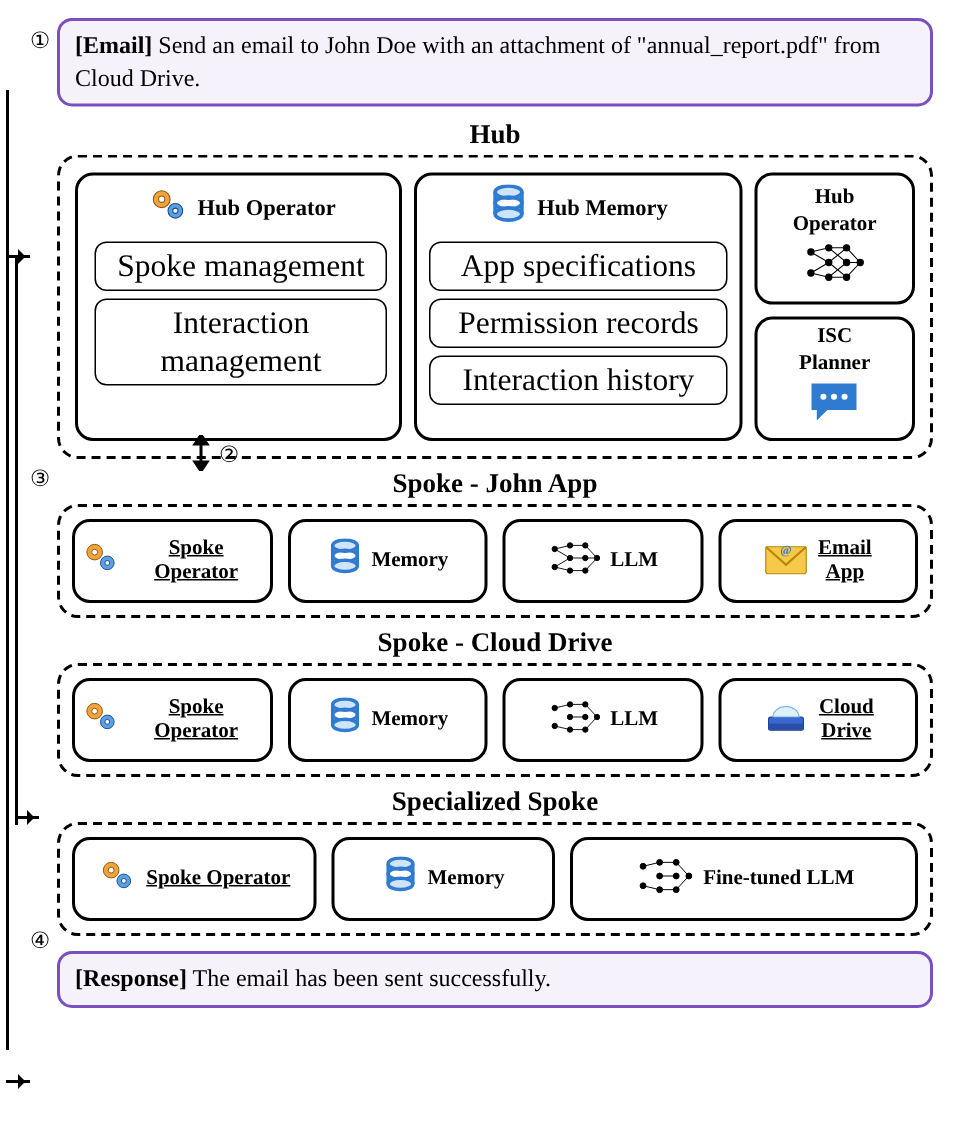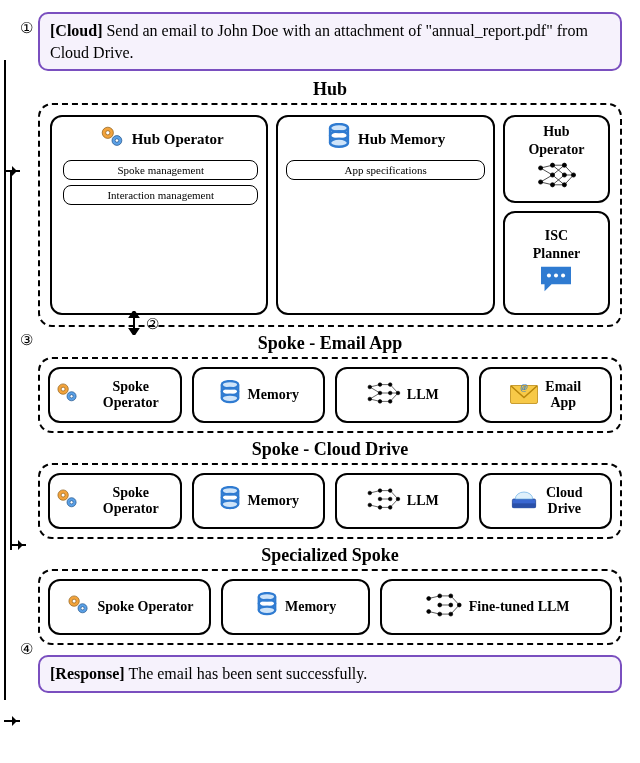--- a/index.html
+++ b/index.html
@@ -66,21 +66,21 @@
     font-size: 15px;
     margin-bottom: 5px;
     justify-content: center;
   }
   .pill {
     border: 1.5px solid #000;
     border-radius: 8px;
     padding: 3px 6px;
     text-align: center;
     margin: 5px 0;
-    font-size: 11px;
+    font-size: 21px;
     background:#fff;
   }
   .mini-panel {
     border: 2px solid #000;
     border-radius: 12px;
     padding: 4px 4px;
     text-align: center;
     font-weight: bold;
     font-size: 14px;
     display:flex;
@@ -104,21 +104,21 @@
     justify-content:center;
     gap:6px;
     font-weight:bold;
     font-size:14px;
     padding:4px 4px;
     flex:1;
     min-height:56px;
     line-height:1.15;
     text-align:center;
   }
-  .spoke-cell .txt { display:block; }
+  .spoke-cell .txt { display:block;text-decoration:underline; }
   .icon { display:inline-block; flex-shrink:0; }
   .updown {
     position:absolute;
     left:88px;
     top:-22px;
     font-size:18px;
   }
   .vline {
     position: absolute;
     left: 4px;
@@ -149,21 +149,21 @@
 <body>
 
 <div class="vline" style="top:60px; height:640px;"></div>
 <div class="vline inner" style="top:170px; height:380px;"></div>
 <div class="harrow" style="left:4px; top:170px;"></div>
 <div class="harrow" style="left:10px; top:544px;"></div>
 <div class="harrow" style="left:4px; top:720px;"></div>
 
 <div class="qr-box">
   <span class="step-num">①</span>
-  <span class="label">[Cloud]</span>
+  <span class="label">[Email]</span>
   <span>Send an email to John Doe with an attachment of "annual_report.pdf" from Cloud Drive.</span>
 </div>
 
 <div class="section-title" style="margin-left:20px;">Hub</div>
 <div class="dashed-container">
   <div class="hub-row">
 
     <div class="solid-panel hub-operator">
       <div class="panel-header">
         <span class="icon">
@@ -193,20 +193,22 @@
               <path d="M5 6 V24"></path>
                 <path d="M27 6 V24"></path>
               <ellipse cx="16" cy="15" rx="11" ry="5"></ellipse>
               <ellipse cx="16" cy="24" rx="11" ry="5" fill="#cfe4f9"></ellipse>
             </g>
           </svg>
         </span>
         <span>Hub Memory</span>
       </div>
       <div class="pill">App specifications</div>
+      <div class="pill">Permission records</div>
+      <div class="pill">Interaction history</div>
     </div>
 
     <div class="hub-right">
       <div class="mini-panel" style="height:88px;">
         <span>Hub</span>
         <span>Operator</span>
         <span class="icon">
           <svg width="42" height="30" viewBox="0 0 60 40">
             <g stroke="#000" stroke-width="1" fill="#000">
               <circle cx="8" cy="10" r="3"></circle>
@@ -228,21 +230,21 @@
                 <line x1="25" y1="20" x2="42" y2="34"></line>
                 <line x1="25" y1="34" x2="42" y2="20"></line>
                 <line x1="25" y1="34" x2="42" y2="34"></line>
               <line x1="42" y1="6" x2="55" y2="20"></line>
                 <line x1="42" y1="20" x2="55" y2="20"></line>
                 <line x1="42" y1="34" x2="55" y2="20"></line>
             </g>
           </svg>
         </span>
       </div>
-      <div class="mini-panel" style="height:104px;">
+      <div class="mini-panel" style="height:83px;justify-content:flex-end;">
         <span>ISC</span>
         <span>Planner</span>
         <span class="icon">
           <svg width="36" height="30" viewBox="0 0 40 34">
             <path d="M3 3 h34 v20 h-22 l-8 8 v-8 h-4 z" fill="#2f7bd1"></path>
             <circle cx="12" cy="13" r="2.3" fill="#fff"></circle>
             <circle cx="20" cy="13" r="2.3" fill="#fff"></circle>
             <circle cx="28" cy="13" r="2.3" fill="#fff"></circle>
           </svg>
         </span>
@@ -256,21 +258,21 @@
   <span class="updown">
     <svg width="16" height="24" viewBox="0 0 16 24">
         <g stroke="#000" stroke-width="2" fill="#000">
           <line x1="8" y1="3" x2="8" y2="21"></line>
           <polygon points="8,0 4,6 12,6"></polygon>
           <polygon points="8,24 4,18 12,18"></polygon>
         </g>
       </svg>
   </span>
   <span class="step-small" style="left:108px; top:-18px;">②</span>
-  <div class="section-title">Spoke - Email App</div>
+  <div class="section-title">Spoke - John App</div>
 </div>
 <div class="dashed-container" style="padding:8px;">
   <div class="spoke-row">
     <div class="spoke-cell">
       <span class="icon">
         <svg width="26" height="26" viewBox="0 0 40 40">
             <g fill="#f2a33c" stroke="#8a5a12">
               <circle cx="14" cy="14" r="8"></circle>
               <circle cx="14" cy="14" r="3" fill="#fff"></circle>
             </g>

